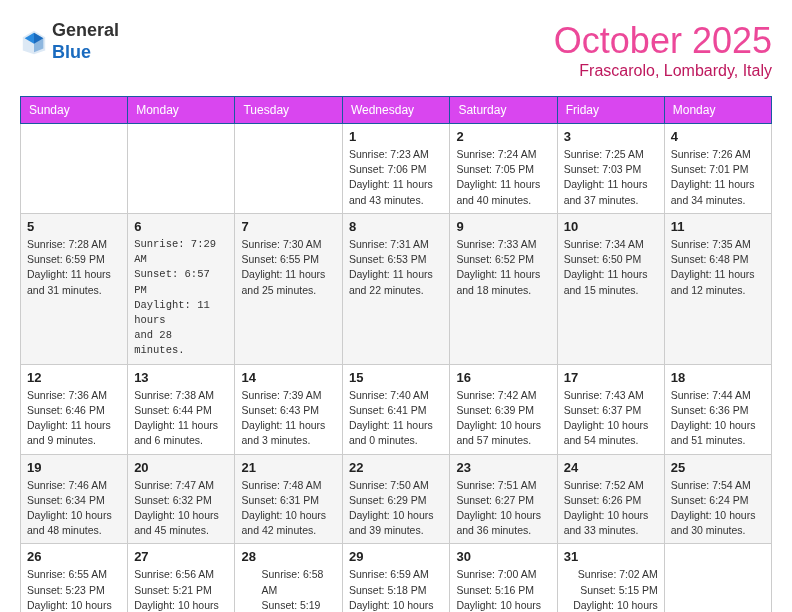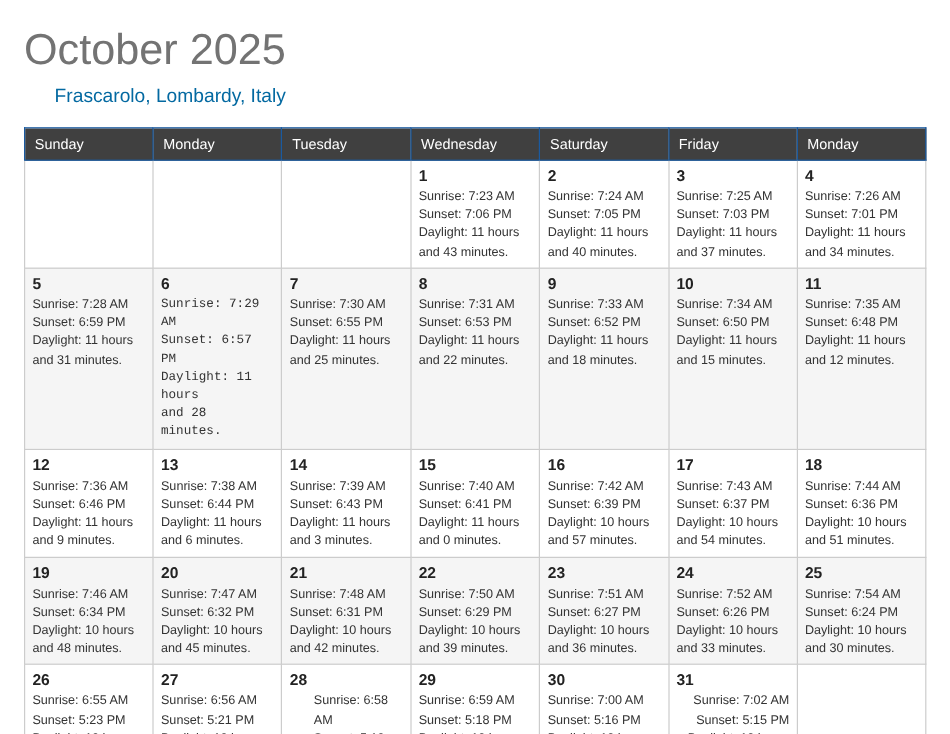--- a/index.html
+++ b/index.html
@@ -31,34 +31,33 @@
     .logo-icon {
       width: 28px;
       height: 28px;
     }
     .title-section {
       text-align: right;
     }
     .month-title {
       font-size: 36px;
       font-weight: normal;
-      color: #737373;
+      color: #ec4899;
     }
     .location {
       font-size: 16px;
-      color: #0369a1;
-      margin-top: 10px;
+      color: #be185d;
     }
     .calendar {
       width: 100%;
       border-collapse: collapse;
       font-size: 11px;
     }
     .calendar th {
-      background: #404040;
+      background: #d946ef;
       color: #fff;
       padding: 6px 8px;
       text-align: left;
       font-weight: normal;
       font-size: 12px;
       border: 1px solid #1a5aa0;
     }
     .calendar td {
       border: 1px solid #ccc;
       vertical-align: top;
@@ -82,20 +81,32 @@
       line-height: 1.45;
     }
     .empty-cell {
       background: #fff !important;
     }
   </style>
 </head>
 <body>
 
 <div class="header">
+  <div class="logo">
+    <svg class="logo-icon" viewBox="0 0 30 30">
+      <polygon points="15,3 27,10 27,24 15,28 3,24 3,10" fill="#1a6bbf" opacity="0.15"></polygon>
+      <polygon points="15,5 25,11 25,22 15,26" fill="#1a6bbf" opacity="0.4"></polygon>
+      <polygon points="15,5 25,11 15,17" fill="#1a6bbf"></polygon>
+      <polygon points="5,11 15,5 15,17" fill="#2a8adf"></polygon>
+    </svg>
+    <div class="logo-text">
+      <span class="logo-general">General</span><br>
+      <span class="logo-blue">Blue</span>
+    </div>
+  </div>
   <div class="title-section">
     <div class="month-title">October 2025</div>
     <div class="location">Frascarolo, Lombardy, Italy</div>
   </div>
 </div>
 
 <table class="calendar">
   <thead>
     <tr>
     <th>Sunday</th>

